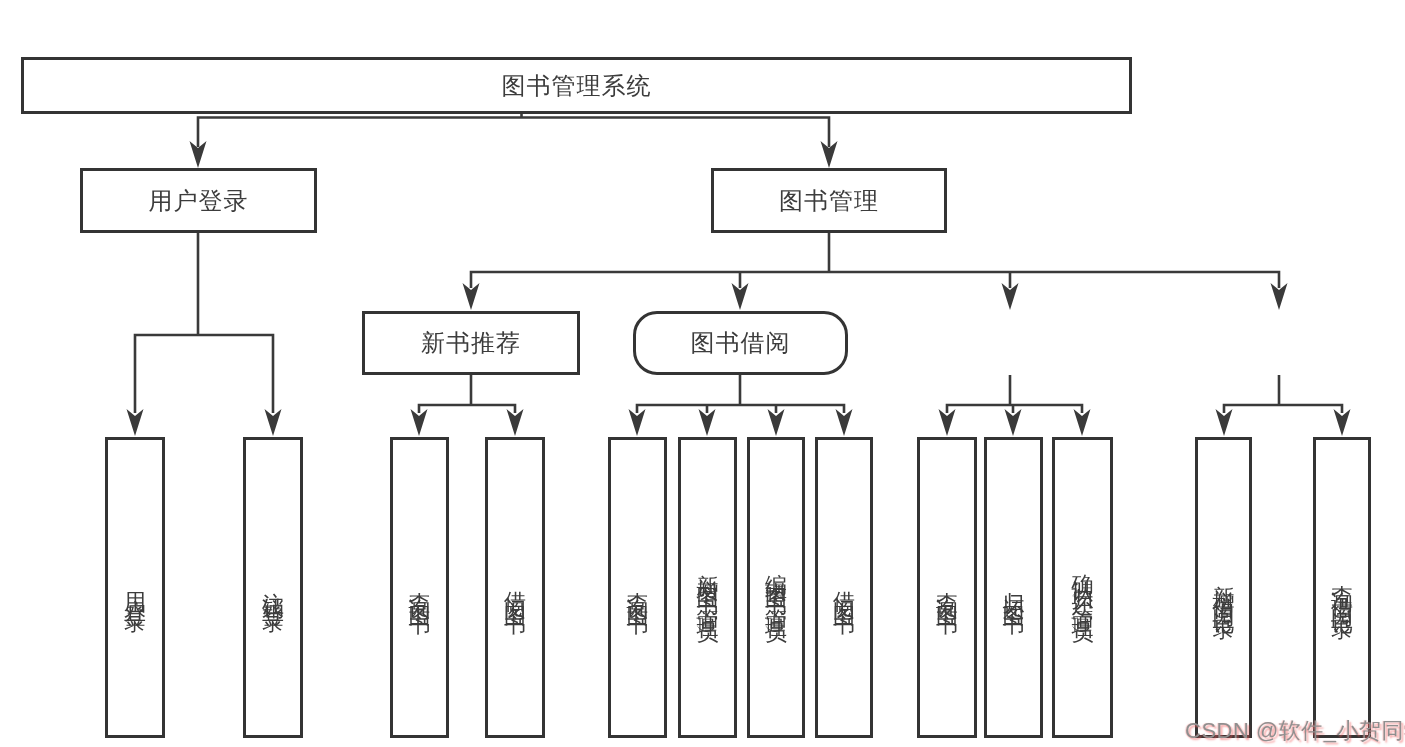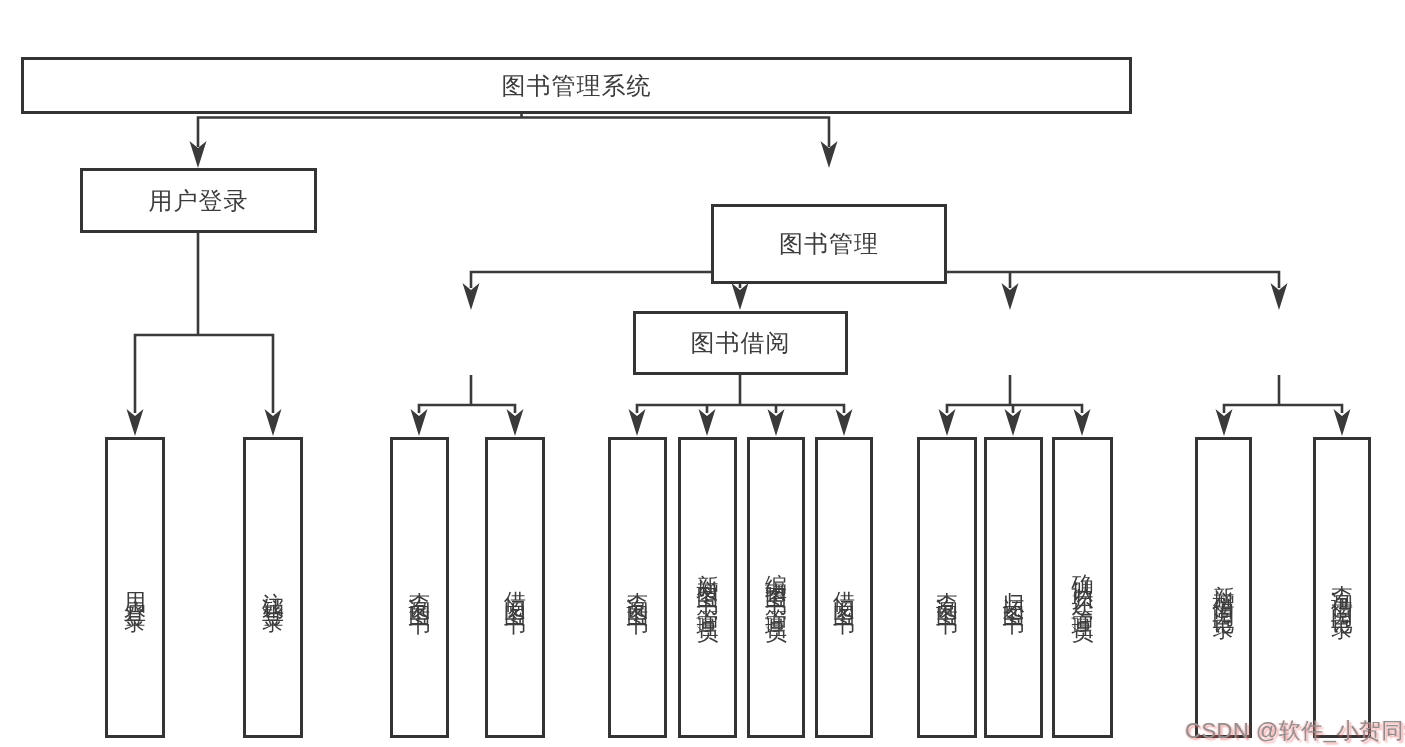--- a/index.html
+++ b/index.html
@@ -97,23 +97,24 @@
       <path d="M1013 436 L1004.5 409 L1013 416 L1021.5 409 Z"></path>
       <path d="M1082 436 L1073.5 409 L1082 416 L1090.5 409 Z"></path>
       <path d="M1224 436 L1215.5 409 L1224 416 L1232.5 409 Z"></path>
       <path d="M1342 436 L1333.5 409 L1342 416 L1350.5 409 Z"></path>
     </g>
   </svg>
 
   <div class="node" style="left:21px;top:13px;width:1111px;height:57px;margin-top:44px;">图书管理系统</div>
 
   <div class="node" style="left:80px;top:168px;width:237px;height:65px;">用户登录</div>
-  <div class="node" style="left:711px;top:168px;width:236px;height:80px;margin-top:36px;">图书管理</div>
+  <div class="node" style="left:711px;top:168px;width:236px;height:65px;">图书管理</div>
 
-  <div class="node" style="left:633px;top:311px;width:215px;height:64px;">图书借阅</div>
+  <div class="node" style="left:362px;top:311px;width:218px;height:64px;">新书推荐</div>
+  <div class="node" style="left:633px;top:311px;width:215px;height:64px;border-radius:24px;">图书借阅</div>
 
   <div class="node leaf" style="left:105px;top:437px;width:60px;height:301px;">用户登录</div>
   <div class="node leaf" style="left:243px;top:437px;width:60px;height:301px;">注销登录</div>
 
   <div class="node leaf" style="left:390px;top:437px;width:59px;height:301px;">查询图书</div>
   <div class="node leaf" style="left:485px;top:437px;width:60px;height:301px;">借阅图书</div>
 
   <div class="node leaf" style="left:608px;top:437px;width:59px;height:301px;">查询图书</div>
   <div class="node leaf" style="left:678px;top:437px;width:59px;height:301px;">新增图书（管理员）</div>
   <div class="node leaf" style="left:747px;top:437px;width:58px;height:301px;">编辑图书（管理员）</div>

